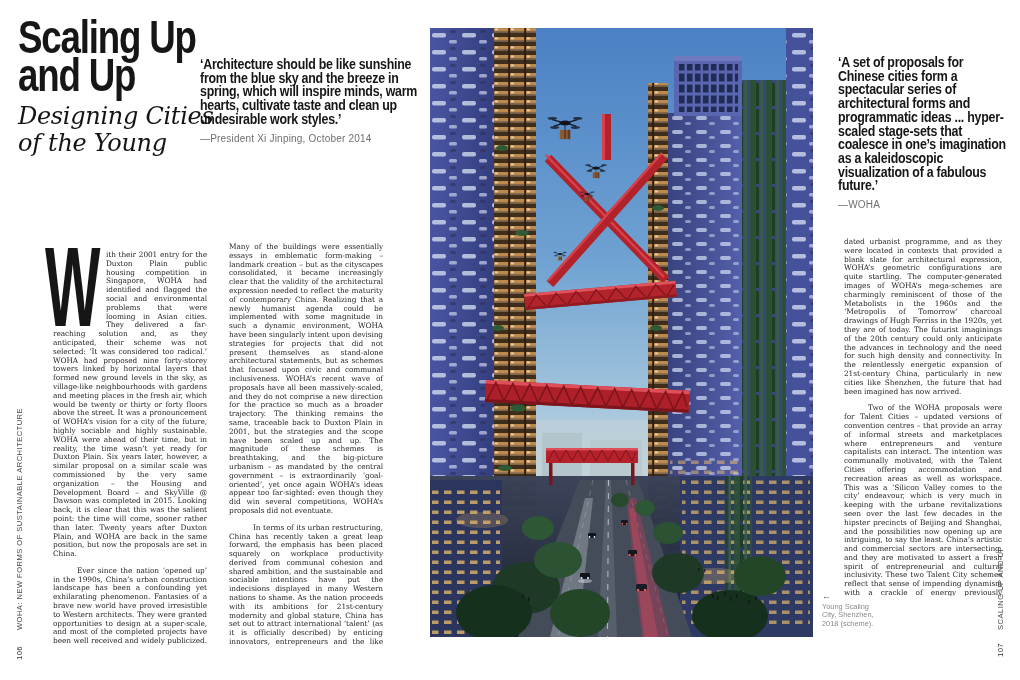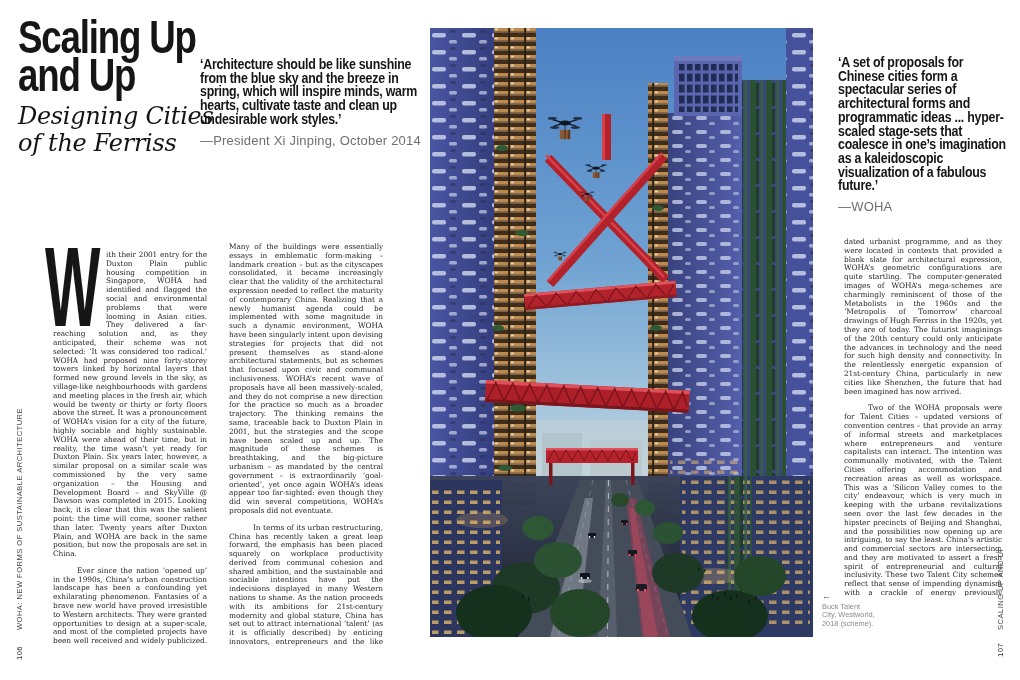--- a/index.html
+++ b/index.html
@@ -8,21 +8,21 @@
   
   .title-block{position:absolute;left:18px;top:18px;width:200px;}
   .main-title{font-weight:700;font-size:47px;line-height:38px;letter-spacing:-1.5px;color:#161616;
               transform:scaleX(0.78);transform-origin:0 0;width:129%;margin:0;}
   .subtitle{font-family:"DejaVu Serif",serif;font-style:italic;font-size:24px;line-height:27px;
             color:#141414;margin:9px 0 0 0;letter-spacing:-0.3px;}
   
   .pullquote{position:absolute;margin-top:33px;}
   .pq-text{font-weight:700;font-size:14.6px;line-height:13.7px;letter-spacing:-0.3px;color:#161616;
            transform:scaleX(0.85);transform-origin:0 0;margin:0;}
-  .pq-attr{font-size:13px;color:#6f6f6f;letter-spacing:0.2px;margin-top:6px;}
+  .pq-attr{font-size:10px;color:#6f6f6f;letter-spacing:0.2px;margin-top:6px;}
   #quote-left{left:200px;top:25px;width:224px;}
   #quote-left .pq-text{width:262px;}
   #quote-right{left:838px;top:23px;width:174px;}
   #quote-right .pq-text{width:204px;}
   
   .bodytext{font-family:"DejaVu Serif",serif;font-size:7.4px;line-height:8.8px;color:#262626;
             text-align:justify;letter-spacing:-0.1px;}
   .bodytext p{margin:8px;text-indent:24px;}
   .bodytext p.first{text-indent:0;}
   #left-body{position:absolute;left:45px;top:243px;width:346px;height:404px;
@@ -41,21 +41,21 @@
 </style>
 </head>
 <body>
 
 <div id="spread">
 
   <div class="title-block">
     <h1 class="main-title"><span>Scaling Up</span><br>
       <span>and Up</span></h1>
     <p class="subtitle"><span>Designing Cities</span><br>
-      <span>of the Ferriss</span></p>
+      <span>of the Young</span></p>
   </div>
 
   <div id="quote-left" class="pullquote">
     <p class="pq-text">‘Architecture should be like sunshine from the blue sky and the breeze in spring, which will inspire minds, warm hearts, cultivate taste and clean up undesirable work styles.’</p>
     <div class="pq-attr">—President Xi Jinping, October 2014</div>
   </div>
 
   <div id="left-body" class="bodytext">
     <span class="dropcap">
       <svg width="56" height="84" viewBox="0 0 56 84">
@@ -281,21 +281,21 @@
     <div class="pq-attr">—WOHA</div>
   </div>
 
   <div id="right-body" class="bodytext">
     <p class="first">dated urbanist programme, and as they were located in contexts that provided a blank slate for architectural expression, WOHA’s geometric configurations are quite startling. The computer-generated images of WOHA’s mega-schemes are charmingly reminiscent of those of the Metabolists in the 1960s and the ‘Metropolis of Tomorrow’ charcoal drawings of Hugh Ferriss in the 1920s, yet they are of today. The futurist imaginings of the 20th century could only anticipate the advances in technology and the need for such high density and connectivity. In the relentlessly energetic expansion of 21st-century China, particularly in new cities like Shenzhen, the future that had been imagined has now arrived.</p>
     <p>Two of the WOHA proposals were for Talent Cities – updated versions of convention centres – that provide an array of informal streets and marketplaces where entrepreneurs and venture capitalists can interact. The intention was communally motivated, with the Talent Cities offering accommodation and recreation areas as well as workspace. This was a ‘Silicon Valley comes to the city’ endeavour, which is very much in keeping with the urbane revitalizations seen over the last few decades in the hipster precincts of Beijing and Shanghai, and the possibilities now opening up are intriguing, to say the least. China’s artistic and commercial sectors are intersecting, and they are motivated to assert a fresh spirit of entrepreneurial and cultural inclusivity. These two Talent City schemes reflect that sense of impending dynamism with a crackle of energy previously unseen, even in WOHA’s most adventurous designs, possibly because paying dutiful respect to established societal or corporate preferences just does not seem appropriate to such imagining.</p>
   </div>
 
   <div id="caption">
     <span class="arrow">←</span>
-    <span>Buck Talent</span><br>
-    <span>City, Westworld,</span><br>
+    <span>Young Scaling</span><br>
+    <span>City, Shenzhen,</span><br>
     <span>2018 (scheme).</span>
   </div>
 
   <div class="folio-vert" style="left:1000px;top:588px;">SCALING UP AND UP</div>
   <div class="folio-num" style="left:1000px;top:650px;">107</div>
 
 </div>
 
 </body></html>

